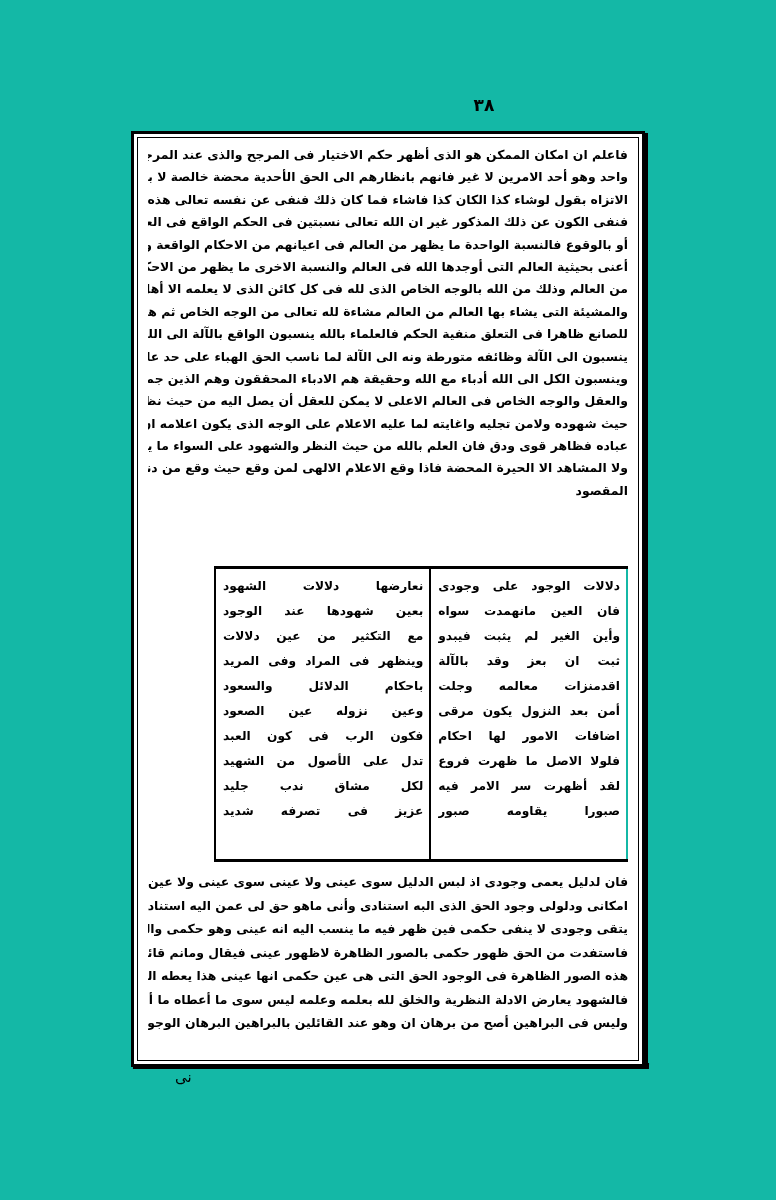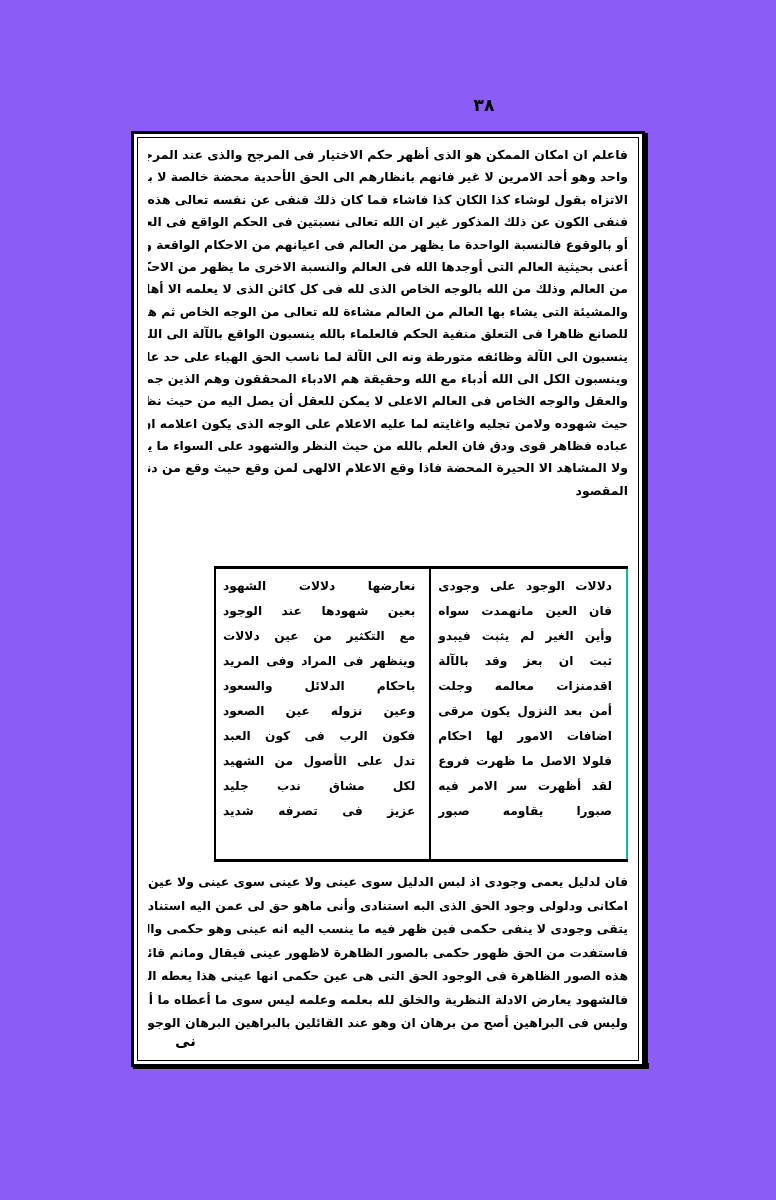--- a/index.html
+++ b/index.html
@@ -6,21 +6,21 @@
   html,body{margin:0;padding:0;background:#ffffff;}
   body{
     width:776px;height:1200px;
     font-family:"DejaVu Sans","Liberation Sans",sans-serif;
     color:#000000;
     overflow:hidden;
     position:relative;
   }
   .page{
     position:absolute;inset:0;
-    background:#8b5cf6;
+    background:#14b8a6;
   }
 
   
   .folio{
     position:absolute;
     top:95px;left:0;right:0;
     text-align:center;
     font-size:17px;
     font-weight:bold;
     letter-spacing:1px;
@@ -113,21 +113,21 @@
     height:296px;
     border-top:3px solid #000;
     border-bottom:3px solid #000;
     box-sizing:border-box;
     display:flex;
     flex-direction:row;
     background:#fff;
   }
   .vt-col{
     box-sizing:border-box;
-    padding:5px 14px 2px 7px;
+    padding:5px 6px 2px 7px;
     direction:rtl;
   }
   .vt-col.right{
     width:48%;
     border-left:2px solid #000;
     border-right:2px solid #14b8a6;
   }
   .vt-col.left{
     width:52%;
     border-left:2px solid #000;
@@ -147,23 +147,23 @@
   }
   .bottom-block .ln{
     font-size:12.4px;
     line-height:23.5px;
     height:23.5px;
   }
 
   
   .catchword{
     position:absolute;
-    left:175px;top:1032px;
+    left:175px;top:1068px;
     font-size:15px;
-    font-weight:bold;
+    font-weight:normal;
     direction:rtl;
   }
 </style>
 </head>
 <body>
 
 <div class="page">
 
   <div class="folio">
     <span>٣٨</span>

